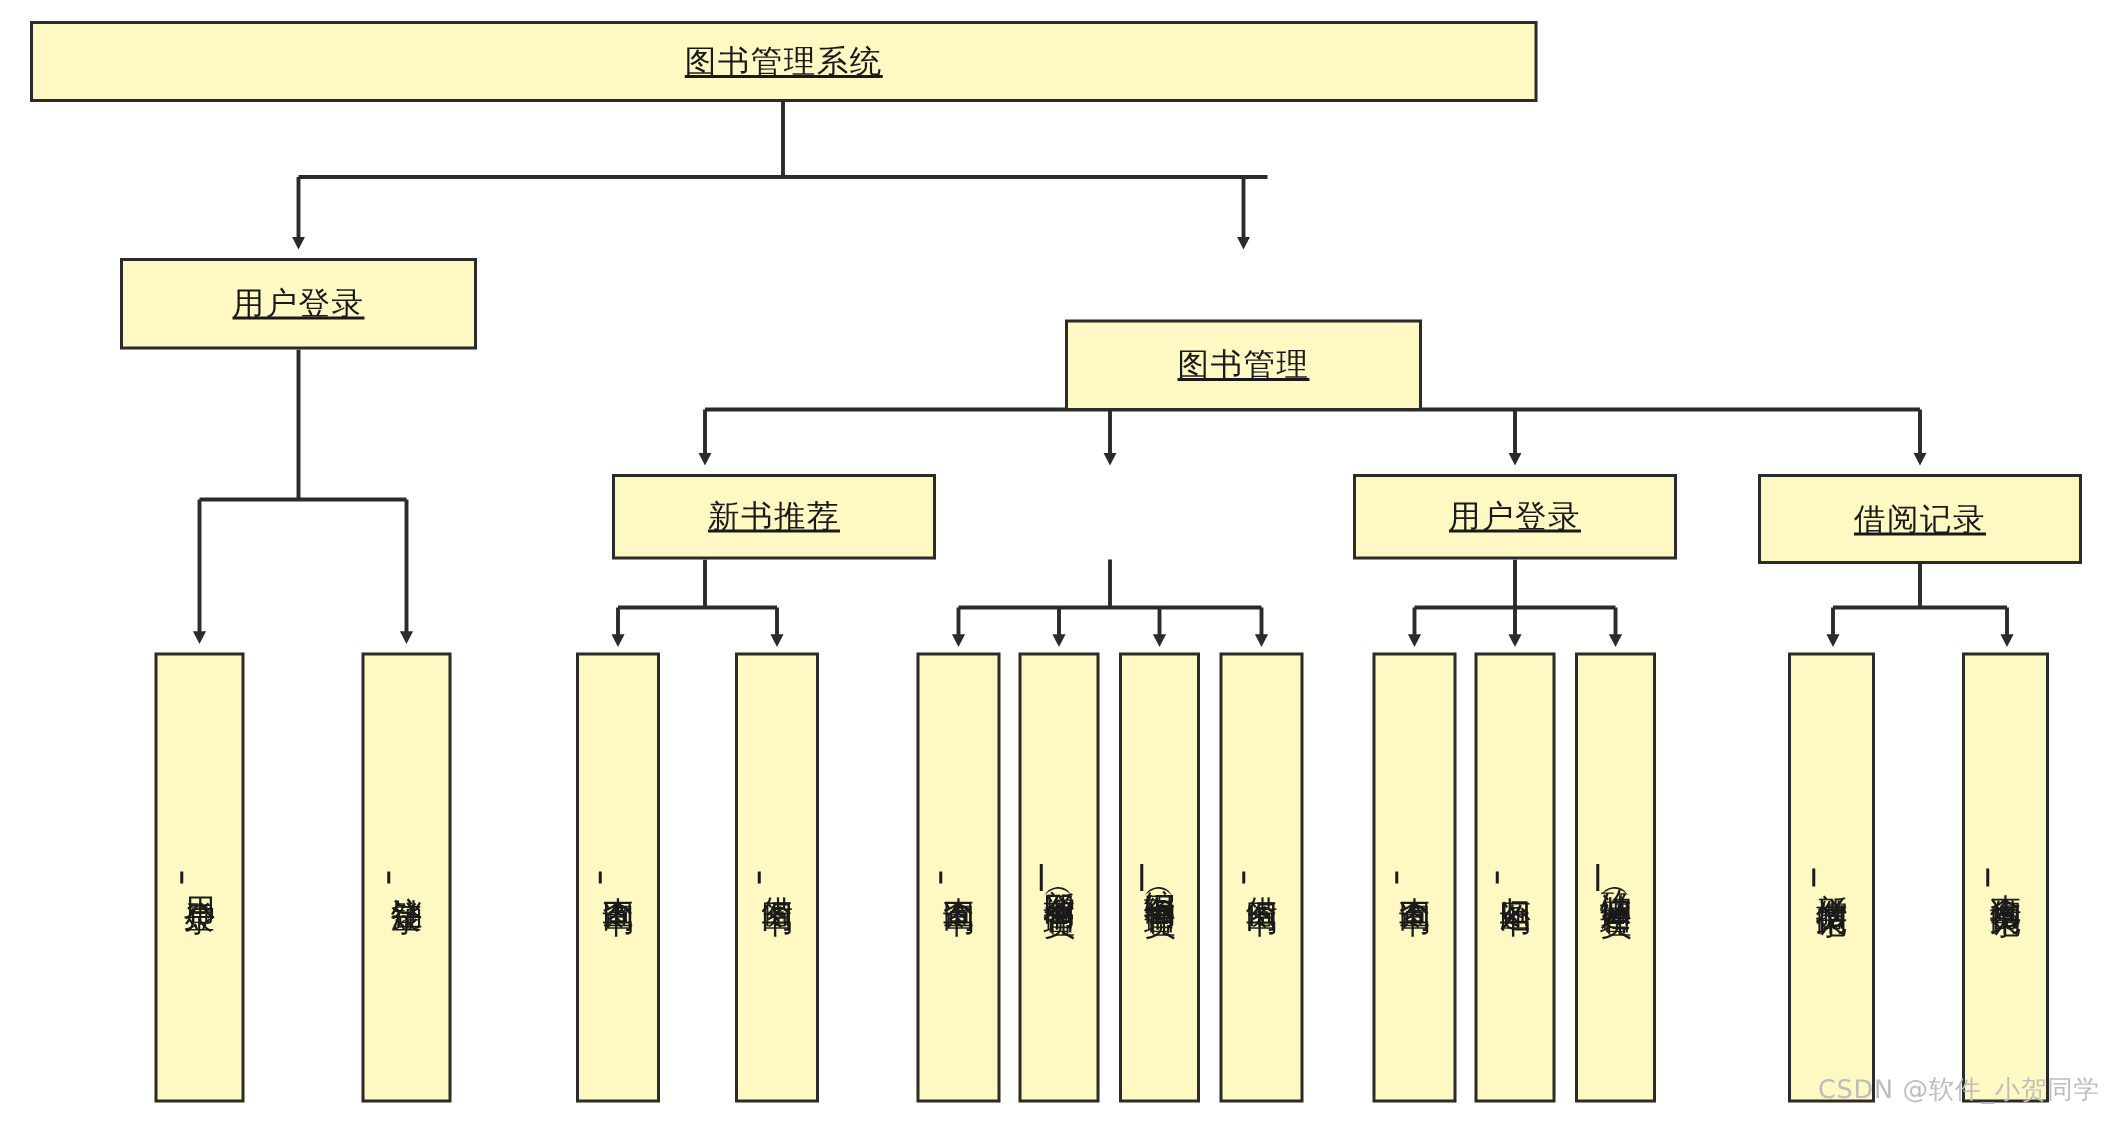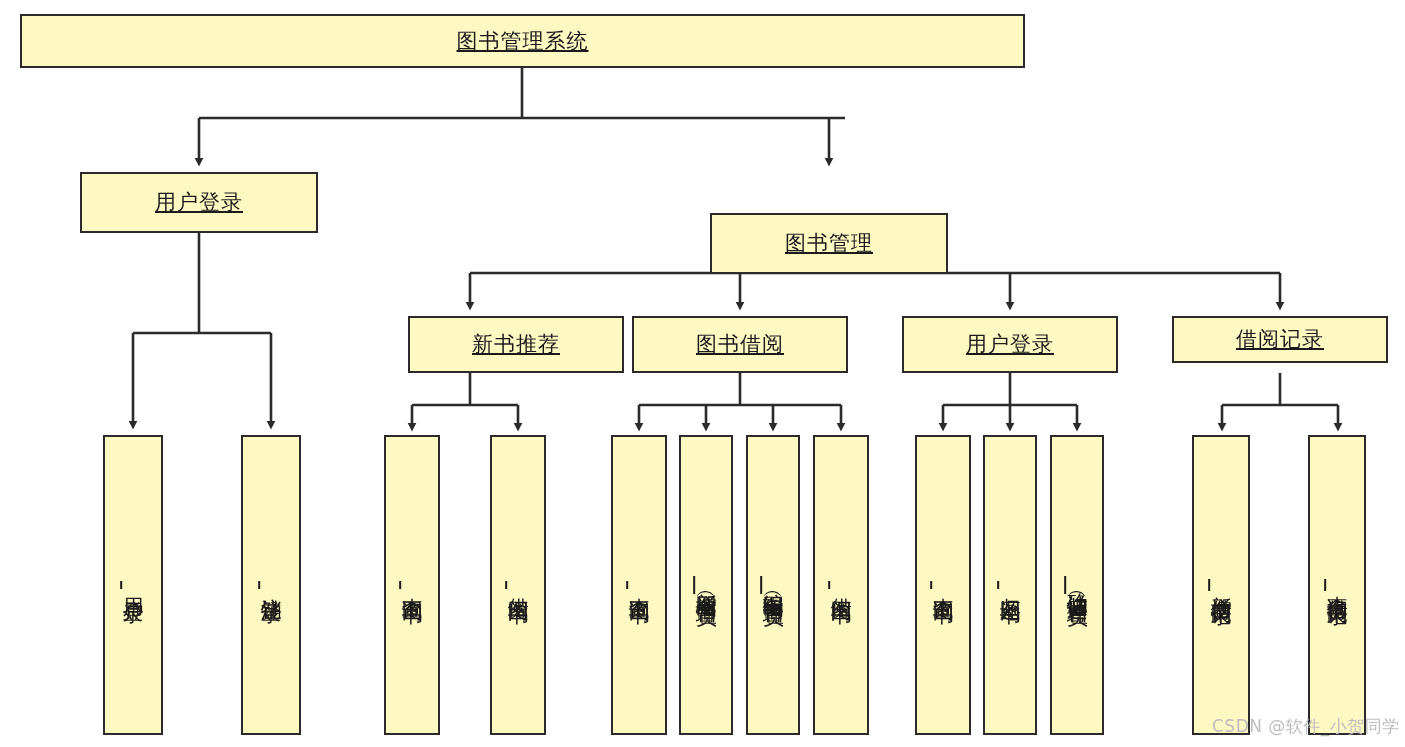--- a/index.html
+++ b/index.html
@@ -126,27 +126,24 @@
   <div class="node horiz" style="left:80px; top:172px; width:238px; height:61px;">
     <span>用户登录</span>
   </div>
   <div class="node horiz" style="left:710px; top:172px; width:238px; height:61px;margin-top:41px;">
     <span>图书管理</span>
   </div>
 
   <div class="node horiz" style="left:362px; top:316px; width:216px; height:57px;margin-left:46px;">
     <span>新书推荐</span>
   </div>
-  <div class="node horiz" style="left:632px; top:316px; width:216px; height:57px;">
-    <span>图书借阅</span>
-  </div>
   <div class="node horiz" style="left:902px; top:316px; width:216px; height:57px;">
     <span>用户登录</span>
   </div>
-  <div class="node horiz" style="left:1172px; top:316px; width:216px; height:47px;">
+  <div class="node horiz" style="left:1172px; top:316px; width:216px; height:60px;">
     <span>借阅记录</span>
   </div>
 
   <div class="node vert" style="left:103px; top:435px; width:60px; height:300px;">
     <span>用户登录</span>
   </div>
   <div class="node vert" style="left:241px; top:435px; width:60px; height:300px;">
     <span>注销登录</span>
   </div>
 

